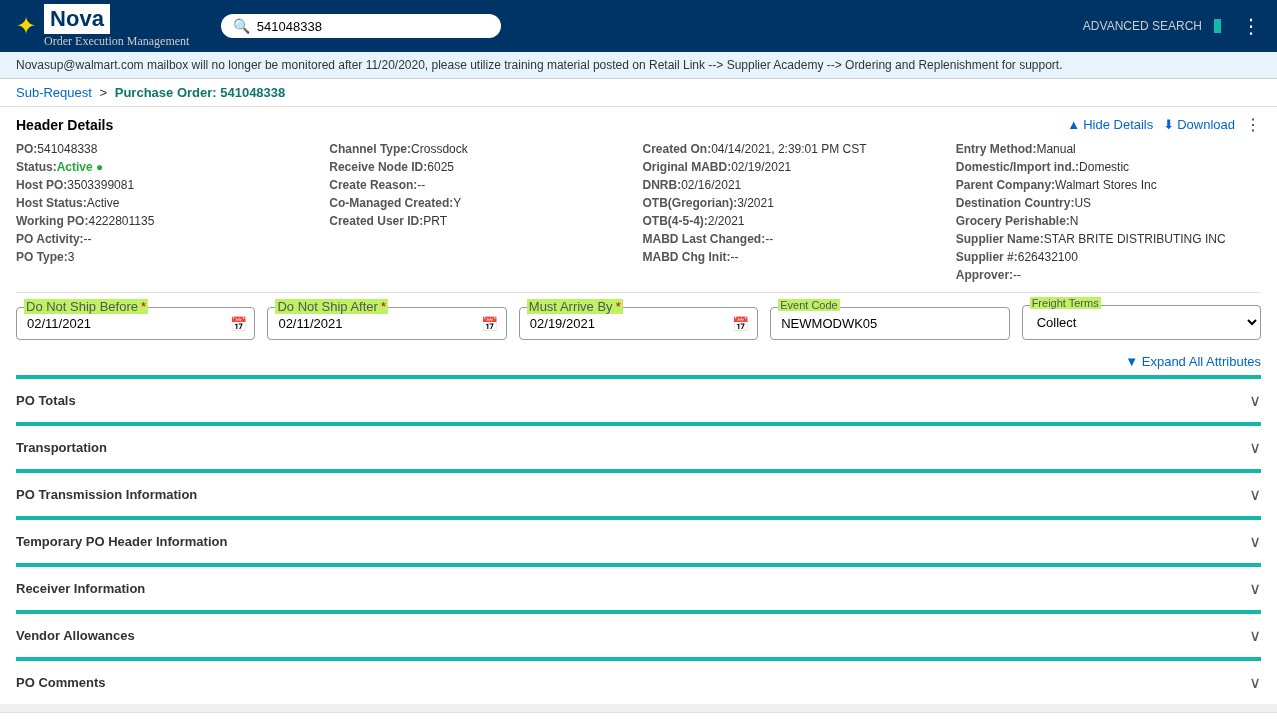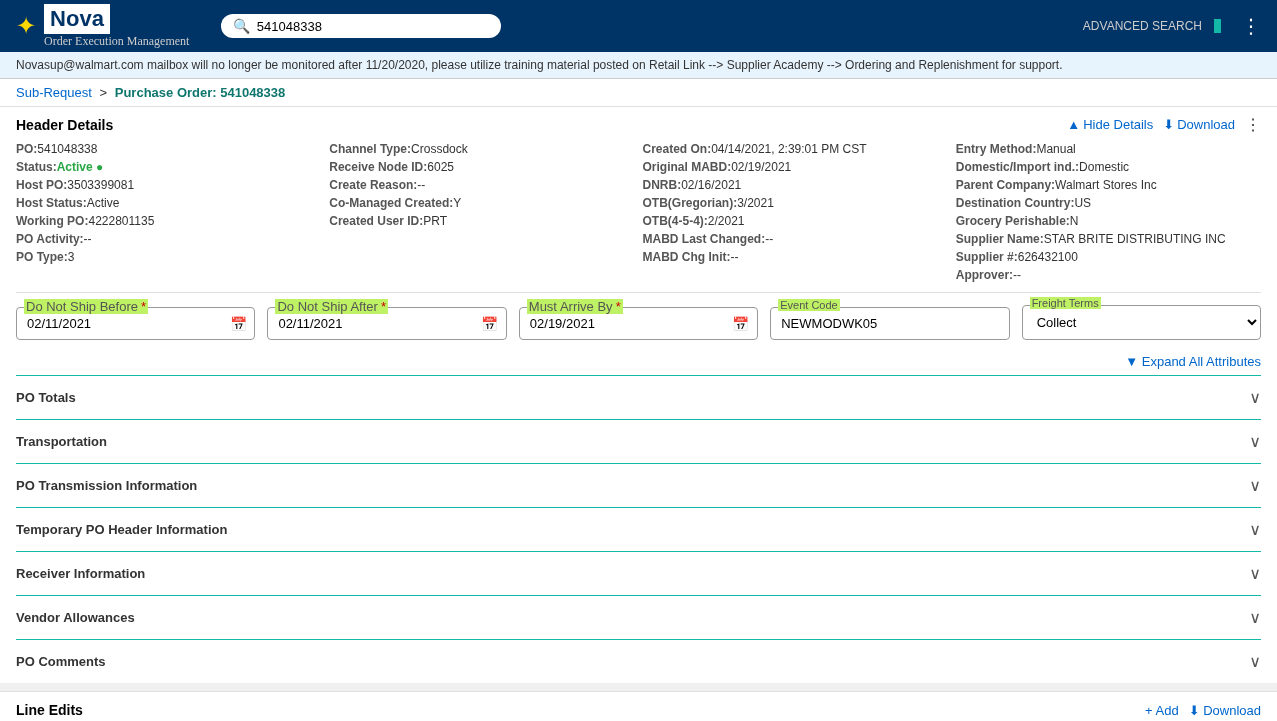--- a/index.html
+++ b/index.html
@@ -195,21 +195,21 @@
 
     
     .expand-attrs {
       text-align: right;
       padding: 6px 0;
     }
     .expand-attrs a { color: #0066cc; font-size: 12px; text-decoration: none; cursor: pointer; }
 
     
     .accordion-item {
-      border-top: 1px solid #14b8a6;
+      border-top: 4px solid #14b8a6;
     }
     .accordion-header {
       display: flex;
       justify-content: space-between;
       align-items: center;
       padding: 12px 0;
       cursor: pointer;
     }
     .accordion-header .acc-title { font-weight: bold; font-size: 13px; color: #333; }
     .accordion-header .chevron { font-size: 16px; color: #555; }

